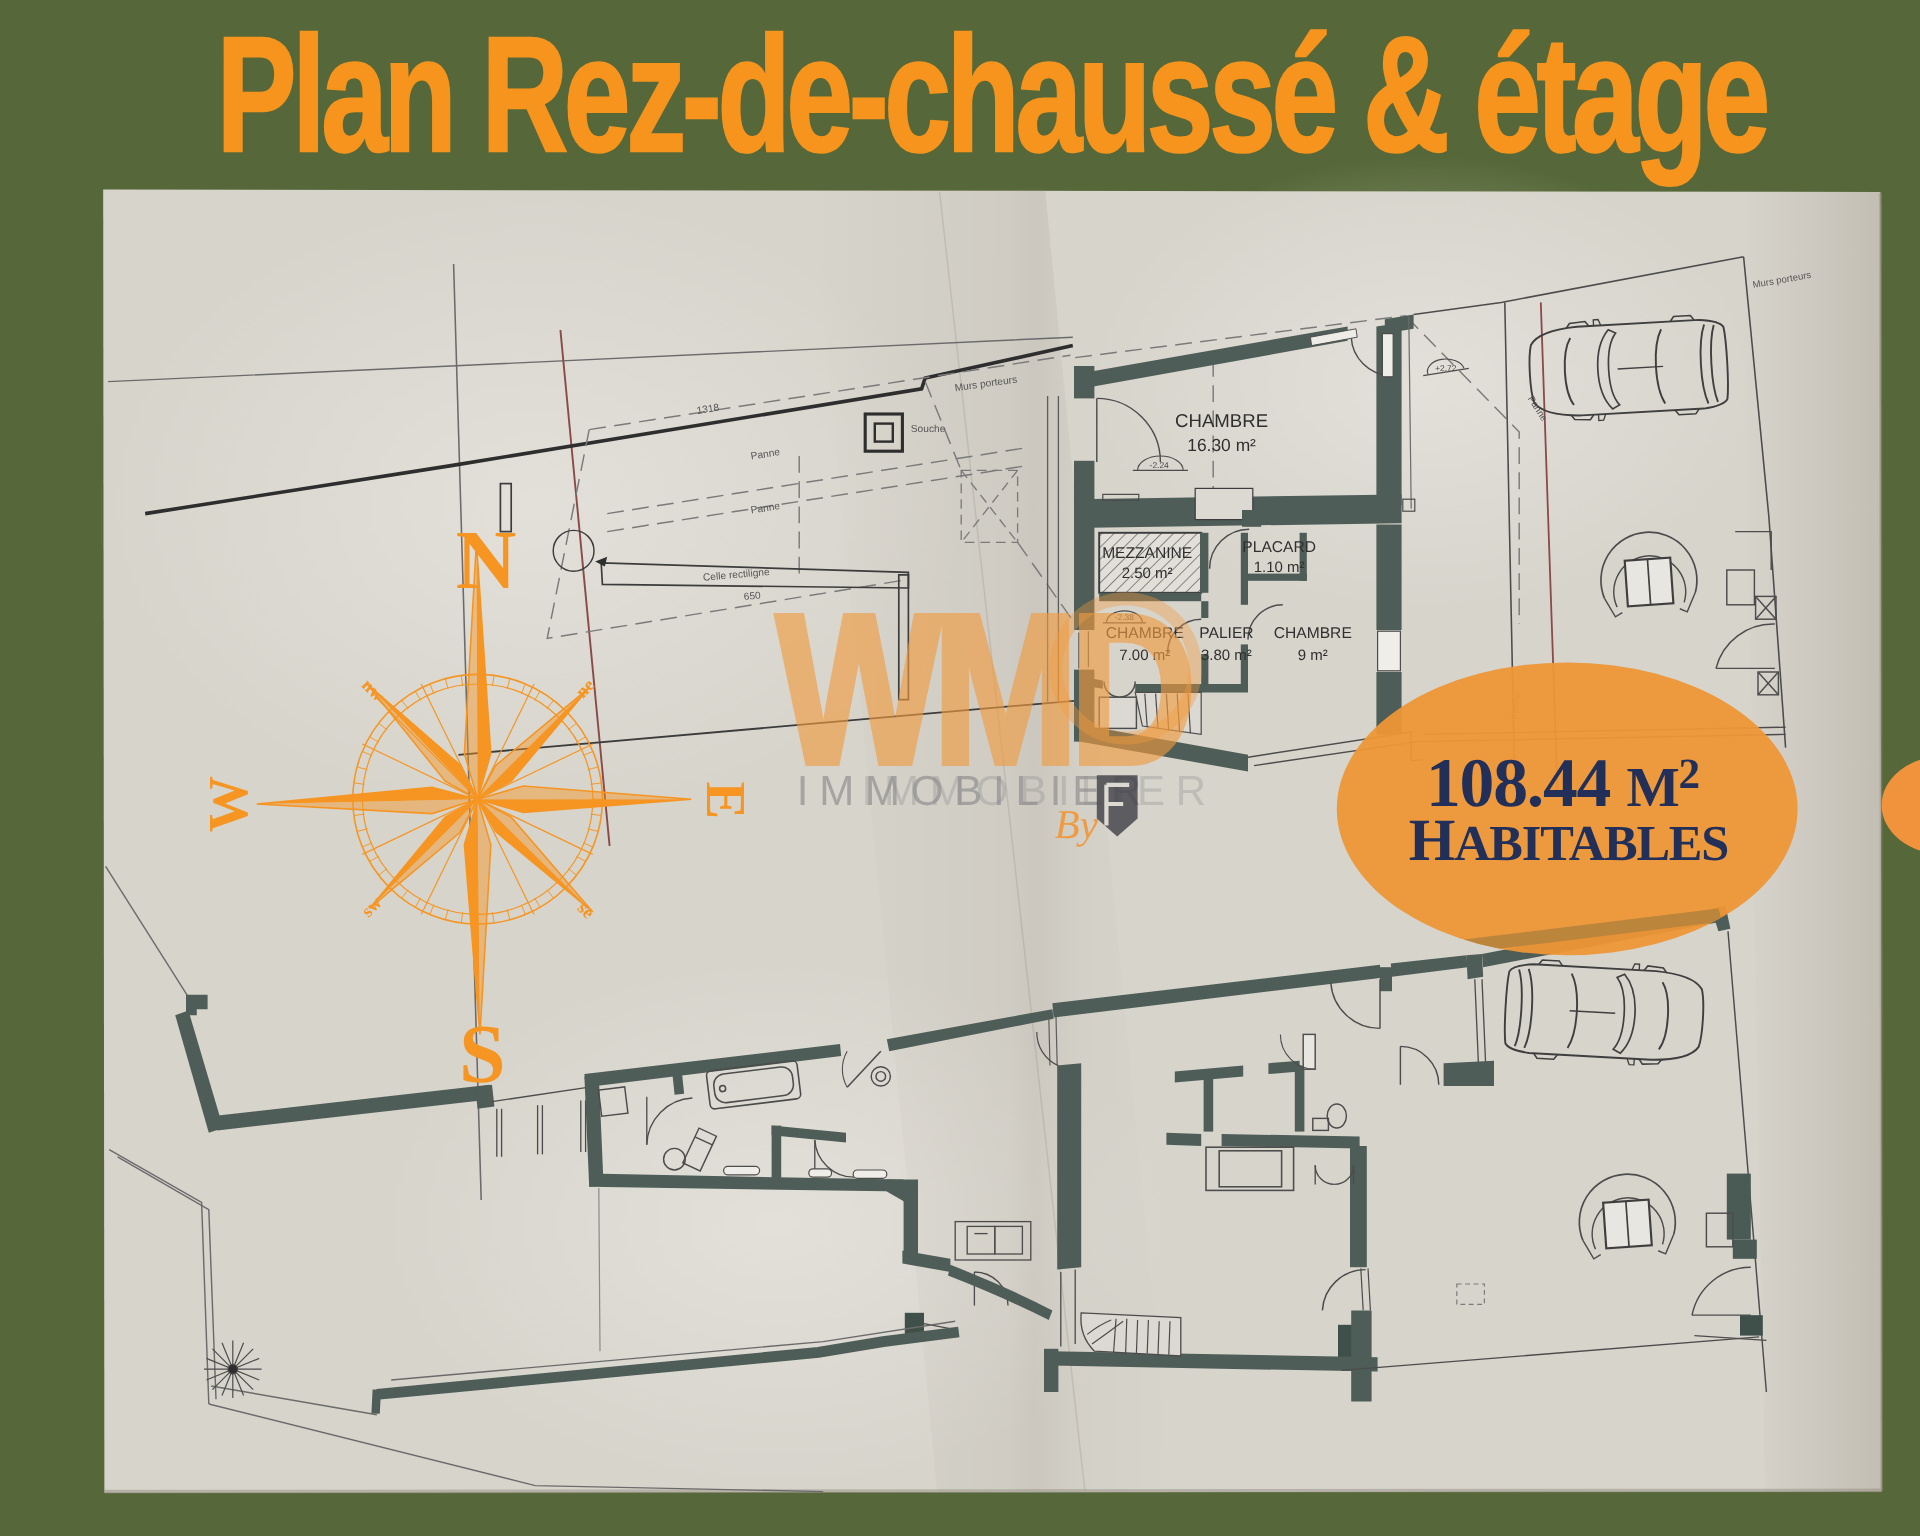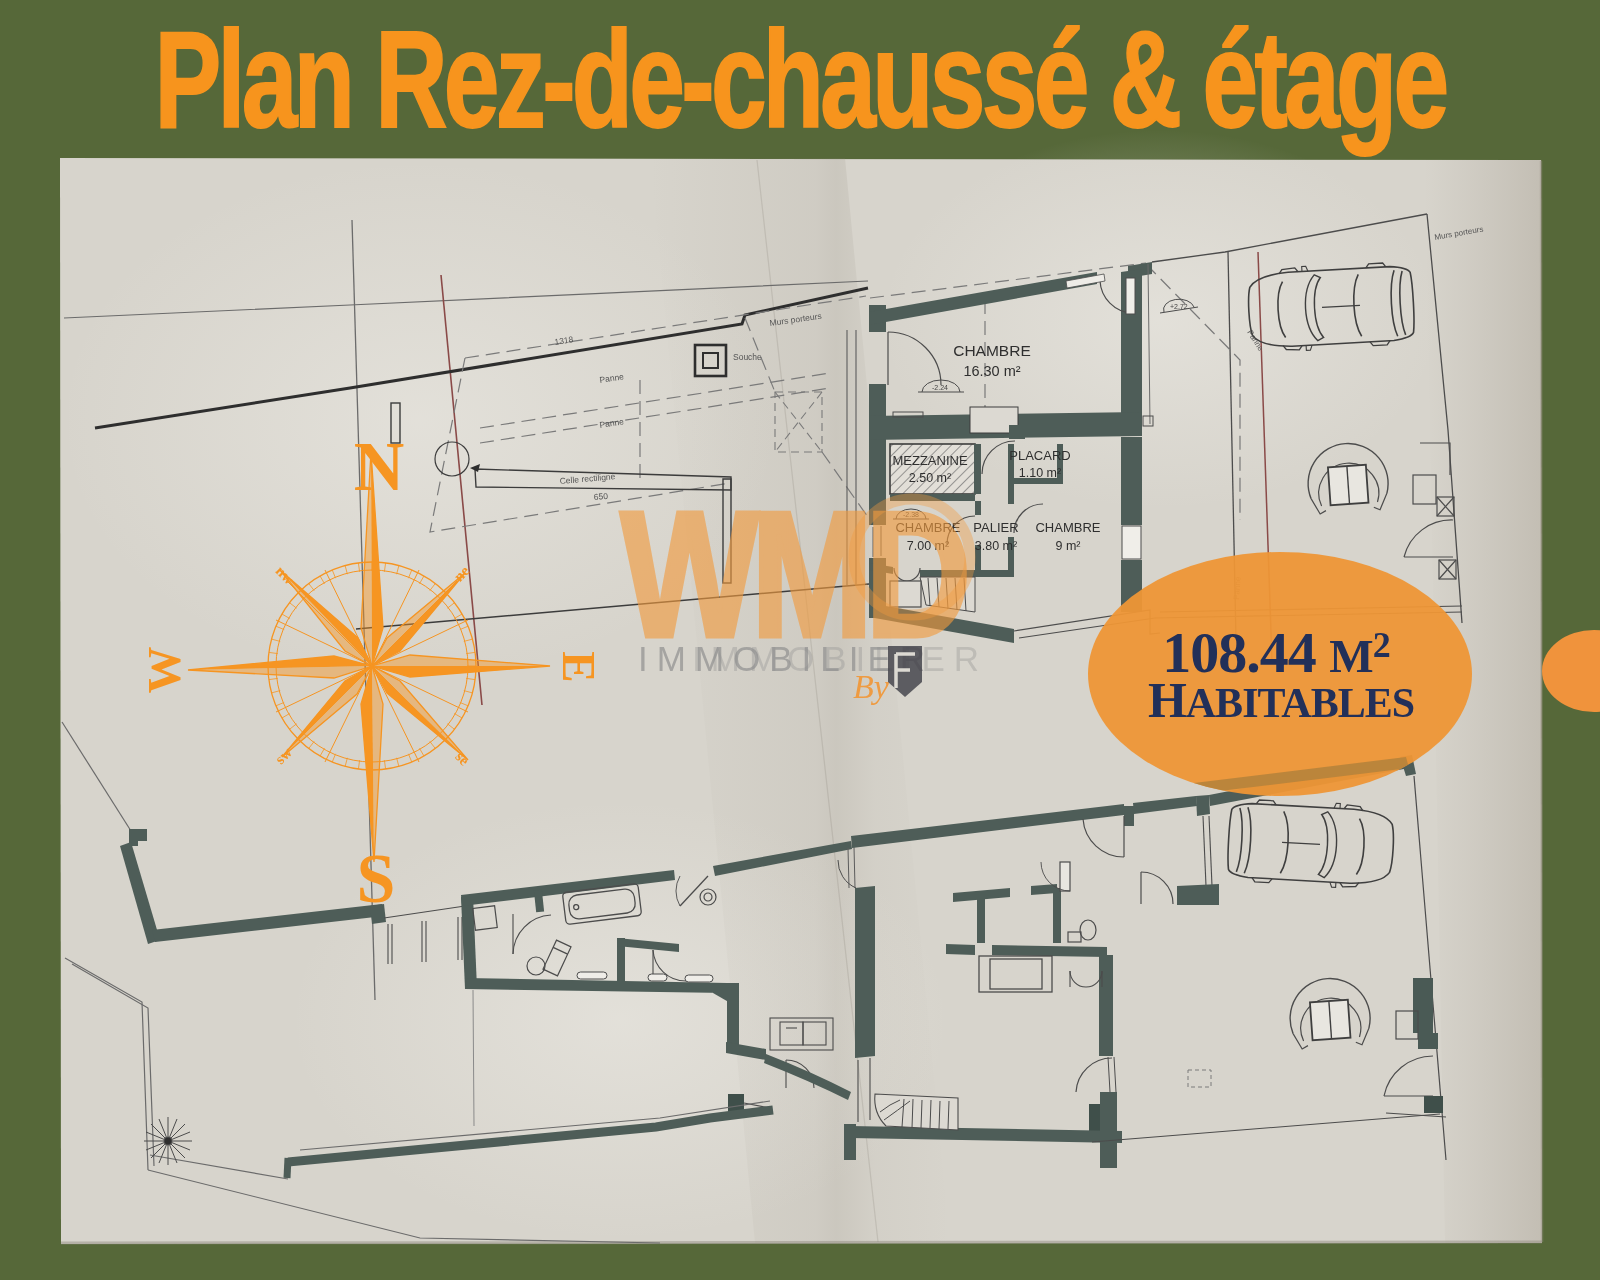--- a/index.html
+++ b/index.html
@@ -1,17 +1,17 @@
 <!DOCTYPE html>
 <html><head>
 <meta charset="utf-8">
 <style>
   html,body{margin:0;padding:0;}
   body{width:1600px;height:1280px;overflow:hidden;background:#566839;font-family:"Liberation Sans",sans-serif;}
-  #canvas{position:relative;width:1302px;height:1280px;background:#566839;}
+  #canvas{position:relative;width:1302px;height:1280px;background:#566839;margin-left:26px;}
   #title{position:absolute;left:-800px;top:11px;width:3200px;text-align:center;color:#f7941d;
          font-family:"Liberation Sans",sans-serif;font-weight:bold;font-size:137px;line-height:137px;
          letter-spacing:-5px;-webkit-text-stroke:2px #f7941d;transform:scaleX(0.73);transform-origin:1600px 0;white-space:nowrap;}
   svg{position:absolute;left:0;top:0;}
 </style>
 </head>
 <body>
 <div id="canvas">
 
 <div id="title">Plan Rez-de-chaussé &amp; étage</div>

